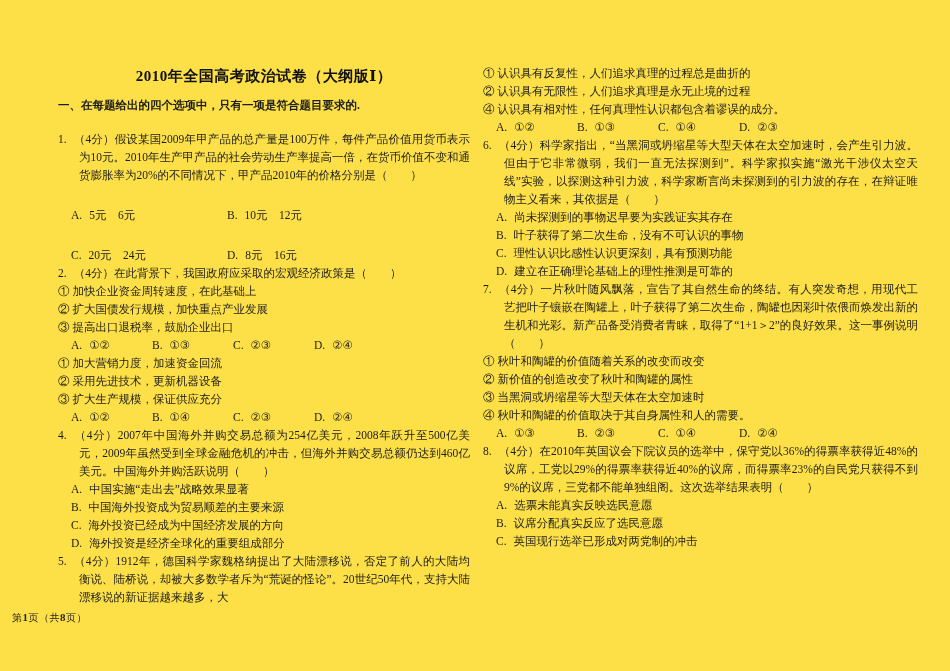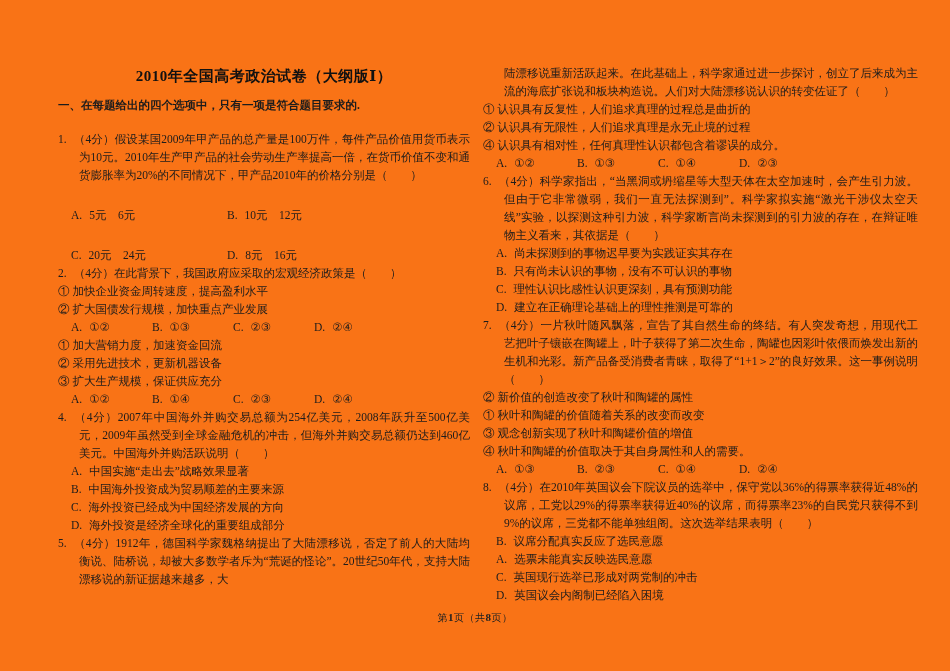--- a/index.html
+++ b/index.html
@@ -5,21 +5,21 @@
   * { box-sizing: border-box; margin: 0; padding: 0; }
   html, body { width: 950px; height: 671px; }
   body {
     background: #ffffff;
     color: #1c1c1c;
     font-family: "Liberation Serif", "DejaVu Serif", serif;
     font-size: 11.5px;
     line-height: 18px;
     overflow: hidden;
   }
-  .page { position: relative; width: 950px; height: 671px; background: #f97316; }
+  .page { position: relative; width: 950px; height: 671px; background: #fde047; }
   .columns { display: flex; padding: 64px 32px 0 58px; align-items: flex-start; }
   .col { text-align: justify; }
   .col.left  { width: 412px; margin-right: 13px; }
   .col.right { width: 435px; }
 
   .doc-title {
     font-size: 15px; font-weight: bold; text-align: center;
     line-height: 20px; margin-top: 2px; margin-bottom: 10px;
     letter-spacing: 0.5px; color: #111;
   }
@@ -37,88 +37,87 @@
 
   .opt-grid { margin-left: 13px; }
   .opt-grid .opt { display: inline-block; width: 156px; margin-top: 22px; }
   .opt-grid .opt:last-child { width: auto; font-family: Liberation Serif, serif; }
 
   .opt-list .opt { display: block; margin-left: 13px; }
 
   .olabel { margin-right: 7px; }
 
   .footer {
-    position: absolute; left: 0; right: 0; top: 608;
-    top: 608px; text-align: center; font-size: 10px; color: #222;
+    position: absolute; left: 12px; right: 0; top: 608;
+    top: 608px; font-size: 10px; color: #222;
     letter-spacing: 0.5px;
   }
   .footer b { font-size: 11px; }
 </style>
 <title>2010年全国高考政治试卷（大纲版Ⅰ）</title></head>
 <body>
 
 <div class="page">
   <div class="columns">
     <div class="col left">
       <div class="doc-title">2010年全国高考政治试卷（大纲版Ⅰ）</div>
       <div class="section-heading">一、在每题给出的四个选项中，只有一项是符合题目要求的.</div>
       <div class="blocks">
           <div class="stem"><span class="qnum">1.</span><span class="qscore">（4分）</span><span class="qtext">假设某国2009年甲产品的总产量是100万件，每件产品价值用货币表示为10元。2010年生产甲产品的社会劳动生产率提高一倍，在货币价值不变和通货膨胀率为20%的不同情况下，甲产品2010年的价格分别是（　　）</span></div>
           <div class="opt-grid"><span class="opt"><span class="olabel">A.</span><span class="oval">5元　6元</span></span><span class="opt"><span class="olabel">B.</span><span class="oval">10元　12元</span></span><br><span class="opt"><span class="olabel">C.</span><span class="oval">20元　24元</span></span><span class="opt"><span class="olabel">D.</span><span class="oval">8元　16元</span></span></div>
           <div class="stem"><span class="qnum">2.</span><span class="qscore">（4分）</span><span class="qtext">在此背景下，我国政府应采取的宏观经济政策是（　　）</span></div>
           <div class="stmts">
-            <div class="stmt">① 加快企业资金周转速度，提高盈利水平</div>
+            <div class="stmt">① 加快企业资金周转速度，在此基础上</div>
             <div class="stmt">② 扩大国债发行规模，加快重点产业发展</div>
+            <div class="stmt">③ 提高出口退税率，鼓励企业出口</div>
           </div>
           <div class="opt-row"><span class="opt"><span class="olabel">A.</span><span class="oval">①②</span></span><span class="opt"><span class="olabel">B.</span><span class="oval">①③</span></span><span class="opt"><span class="olabel">C.</span><span class="oval">②③</span></span><span class="opt"><span class="olabel">D.</span><span class="oval">②④</span></span></div>
           <div class="stmts">
             <div class="stmt">① 加大营销力度，加速资金回流</div>
             <div class="stmt">② 采用先进技术，更新机器设备</div>
             <div class="stmt">③ 扩大生产规模，保证供应充分</div>
           </div>
           <div class="opt-row"><span class="opt"><span class="olabel">A.</span><span class="oval">①②</span></span><span class="opt"><span class="olabel">B.</span><span class="oval">①④</span></span><span class="opt"><span class="olabel">C.</span><span class="oval">②③</span></span><span class="opt"><span class="olabel">D.</span><span class="oval">②④</span></span></div>
           <div class="stem"><span class="qnum">4.</span><span class="qscore">（4分）</span><span class="qtext">2007年中国海外并购交易总额为254亿美元，2008年跃升至500亿美元，2009年虽然受到全球金融危机的冲击，但海外并购交易总额仍达到460亿美元。中国海外并购活跃说明（　　）</span></div>
           <div class="opt-list">
             <div class="opt"><span class="olabel">A.</span><span class="oval">中国实施“走出去”战略效果显著</span></div>
             <div class="opt"><span class="olabel">B.</span><span class="oval">中国海外投资成为贸易顺差的主要来源</span></div>
             <div class="opt"><span class="olabel">C.</span><span class="oval">海外投资已经成为中国经济发展的方向</span></div>
             <div class="opt"><span class="olabel">D.</span><span class="oval">海外投资是经济全球化的重要组成部分</span></div>
           </div>
           <div class="stem"><span class="qnum">5.</span><span class="qscore">（4分）</span><span class="qtext">1912年，德国科学家魏格纳提出了大陆漂移说，否定了前人的大陆均衡说、陆桥说，却被大多数学者斥为“荒诞的怪论”。20世纪50年代，支持大陆漂移说的新证据越来越多，大</span></div>
         </div>
     </div>
     <div class="col right">
       <div class="blocks">
-          <div class="stem-cont">陆漂移说重新活跃起来。在此基础上，科学家通过进一步探讨，创立了后来成为主流的海底扩张说和板块构造说。人们对大陆漂移说认识的转变佐证了（　　）</div>
           <div class="stmts">
             <div class="stmt">① 认识具有反复性，人们追求真理的过程总是曲折的</div>
             <div class="stmt">② 认识具有无限性，人们追求真理是永无止境的过程</div>
             <div class="stmt">④ 认识具有相对性，任何真理性认识都包含着谬误的成分。</div>
           </div>
           <div class="opt-row"><span class="opt"><span class="olabel">A.</span><span class="oval">①②</span></span><span class="opt"><span class="olabel">B.</span><span class="oval">①③</span></span><span class="opt"><span class="olabel">C.</span><span class="oval">①④</span></span><span class="opt"><span class="olabel">D.</span><span class="oval">②③</span></span></div>
           <div class="stem"><span class="qnum">6.</span><span class="qscore">（4分）</span><span class="qtext">科学家指出，“当黑洞或坍缩星等大型天体在太空加速时，会产生引力波。但由于它非常微弱，我们一直无法探测到”。科学家拟实施“激光干涉仪太空天线”实验，以探测这种引力波，科学家断言尚未探测到的引力波的存在，在辩证唯物主义看来，其依据是（　　）</span></div>
           <div class="opt-list">
             <div class="opt"><span class="olabel">A.</span><span class="oval">尚未探测到的事物迟早要为实践证实其存在</span></div>
-            <div class="opt"><span class="olabel">B.</span><span class="oval">只有尚未认识的事物，没有不可认识的事物</span></div>
+            <div class="opt"><span class="olabel">B.</span><span class="oval">叶子获得了第二次生命，没有不可认识的事物</span></div>
             <div class="opt"><span class="olabel">C.</span><span class="oval">理性认识比感性认识更深刻，具有预测功能</span></div>
             <div class="opt"><span class="olabel">D.</span><span class="oval">建立在正确理论基础上的理性推测是可靠的</span></div>
           </div>
           <div class="stem"><span class="qnum">7.</span><span class="qscore">（4分）</span><span class="qtext">一片秋叶随风飘落，宣告了其自然生命的终结。有人突发奇想，用现代工艺把叶子镶嵌在陶罐上，叶子获得了第二次生命，陶罐也因彩叶依偎而焕发出新的生机和光彩。新产品备受消费者青睐，取得了“1+1＞2”的良好效果。这一事例说明（　　）</span></div>
           <div class="stmts">
+            <div class="stmt">① 秋叶和陶罐的价值随着关系的改变而改变</div>
             <div class="stmt">② 新价值的创造改变了秋叶和陶罐的属性</div>
-            <div class="stmt">① 秋叶和陶罐的价值随着关系的改变而改变</div>
-            <div class="stmt">③ 观念创新实现了秋叶和陶罐价值的增值</div>
+            <div class="stmt">③ 当黑洞或坍缩星等大型天体在太空加速时</div>
             <div class="stmt">④ 秋叶和陶罐的价值取决于其自身属性和人的需要。</div>
           </div>
           <div class="opt-row"><span class="opt"><span class="olabel">A.</span><span class="oval">①③</span></span><span class="opt"><span class="olabel">B.</span><span class="oval">②③</span></span><span class="opt"><span class="olabel">C.</span><span class="oval">①④</span></span><span class="opt"><span class="olabel">D.</span><span class="oval">②④</span></span></div>
           <div class="stem"><span class="qnum">8.</span><span class="qscore">（4分）</span><span class="qtext">在2010年英国议会下院议员的选举中，保守党以36%的得票率获得近48%的议席，工党以29%的得票率获得近40%的议席，而得票率23%的自民党只获得不到9%的议席，三党都不能单独组阁。这次选举结果表明（　　）</span></div>
           <div class="opt-list">
+            <div class="opt"><span class="olabel">A.</span><span class="oval">选票未能真实反映选民意愿</span></div>
             <div class="opt"><span class="olabel">B.</span><span class="oval">议席分配真实反应了选民意愿</span></div>
-            <div class="opt"><span class="olabel">A.</span><span class="oval">选票未能真实反映选民意愿</span></div>
             <div class="opt"><span class="olabel">C.</span><span class="oval">英国现行选举已形成对两党制的冲击</span></div>
-            <div class="opt"><span class="olabel">D.</span><span class="oval">英国议会内阁制已经陷入困境</span></div>
           </div>
         </div>
     </div>
   </div>
 
   <div class="footer"><span>第</span><b>1</b><span>页（共</span><b>8</b><span>页）</span></div>
 </div>
 
 </body></html>

